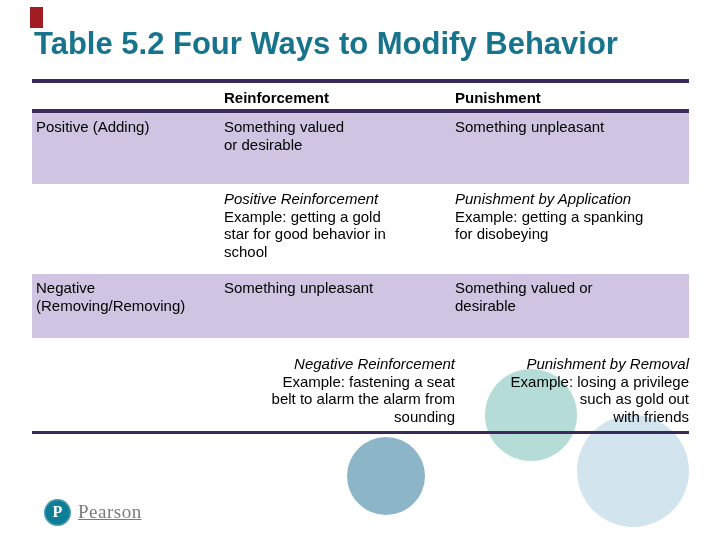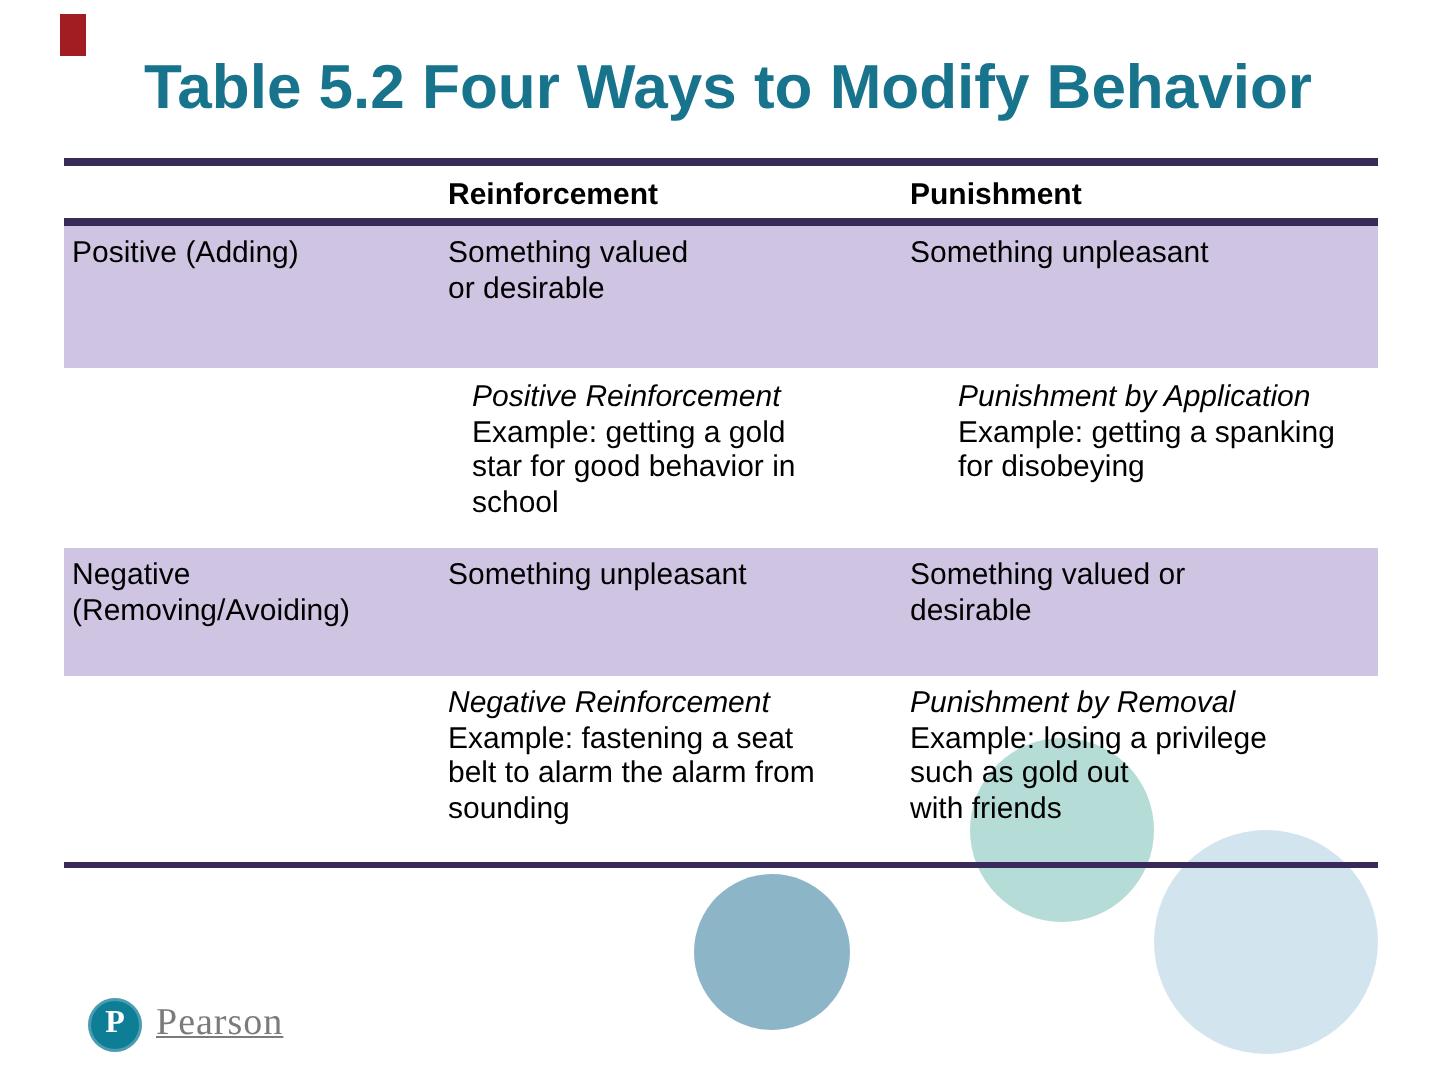--- a/index.html
+++ b/index.html
@@ -9,39 +9,39 @@
     font-family:"Liberation Sans","DejaVu Sans",sans-serif;
     color:var(--text,#000);
   }
   .red-chip{
     position:absolute;left:30px;top:7px;width:13px;height:21px;
     background:var(--chip,#a11d22);
   }
   .slide-title{
     position:absolute;left:34px;top:26px;width:660px;
     font-size:31px;font-weight:bold;line-height:36px;
-    color:var(--title,#17748c);letter-spacing:0px;white-space:nowrap;text-align:center;
+    color:var(--title,#17748c);letter-spacing:0px;white-space:nowrap;
   }
   .table-wrap{
     position:absolute;left:32px;top:79px;width:657px;z-index:2;
   }
   .rule{height:4px;background:var(--rule,#3a2a5c);}
   .rule.bottom{height:3px;}
   .trow{
     display:grid;grid-template-columns:192px 231px 1fr;
     box-sizing:border-box;
   }
   .trow.header{height:26px;font-size:17px;font-weight:bold;align-items:end;padding-bottom:3px;}
   .trow.shaded{background:var(--lavender,#cfc5e2);}
   .trow .cell{font-size:15px;line-height:17.5px;}
   .trow .cell.label{padding-left:4px;}
   .r1{height:71px;padding-top:5px;}
-  .r2{height:90px;padding-top:6px;gap:12px;}
+  .r2{height:90px;padding-top:6px;}
   .r3{height:64px;padding-top:5px;}
-  .r4{height:93px;padding-top:5px;}
+  .r4{height:93px;padding-top:17px;text-align:right;}
   .ex-title{font-style:italic;}
   .circle{position:absolute;border-radius:50%;z-index:0;}
   .circle-a{left:347px;top:437px;width:78px;height:78px;background:var(--circleA,#8cb6c8);}
   .circle-b{left:485px;top:369px;width:92px;height:92px;background:var(--circleB,#b5dcd6);}
   .circle-c{left:577px;top:415px;width:112px;height:112px;background:var(--circleC,#d2e5ee);}
   .brand{
     position:absolute;left:44px;top:498px;height:28px;z-index:2;
     display:flex;align-items:center;gap:7px;
   }
   .brand-bubble{
@@ -103,21 +103,21 @@
     <div class="cell">
       <div class="ex-title">Punishment by Application</div>
       <div>Example: getting a spanking</div>
       <div>for disobeying</div>
     </div>
   </div>
 
   <div class="trow shaded r3">
     <div class="cell label">
       <div>Negative</div>
-      <div>(Removing/Avoiding)</div>
+      <div>(Removing/Removing)</div>
     </div>
     <div class="cell">
       <div>Something unpleasant</div>
     </div>
     <div class="cell">
       <div>Something valued or</div>
       <div>desirable</div>
     </div>
   </div>
 

